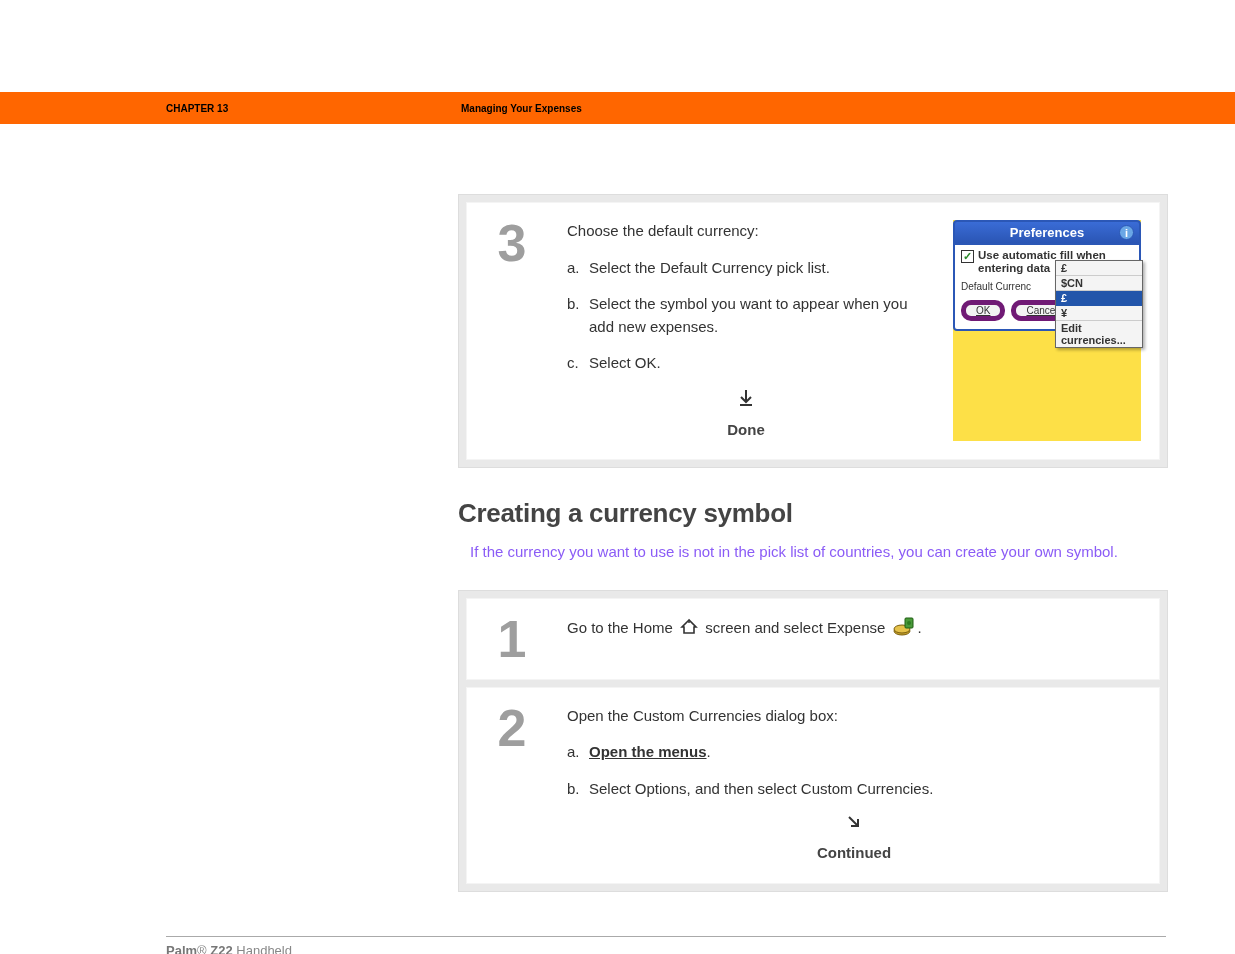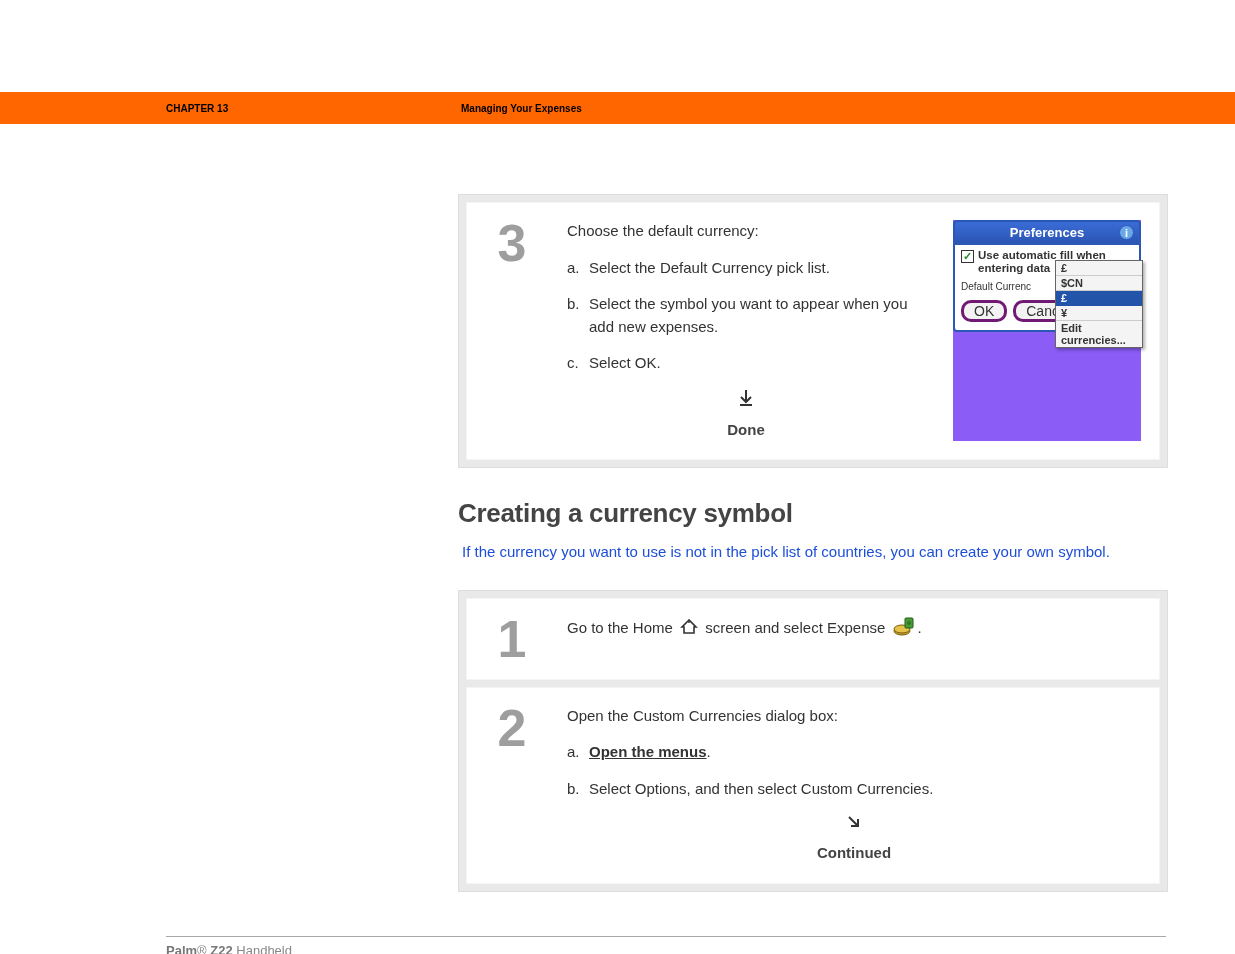--- a/index.html
+++ b/index.html
@@ -72,30 +72,30 @@
   .done-row, .cont-row {
     display: flex; align-items: center; gap: 12px;
     font-weight: bold; color: #444; margin-top: 6px; flex-direction: column;
   }
   .done-row svg, .cont-row svg { flex-shrink: 0; }
   .section-heading {
     font-size: 26px; font-weight: bold; color: #444;
     margin: 0 0 12px 0; letter-spacing: -0.3px;
   }
   .section-para {
-    color: #1d4ed8; margin: 0 0 26px 4px; line-height: 1.5;
+    color: #8b5cf6; margin: 0 0 26px 12px; line-height: 1.5;
     font-size: 15px;
   }
   .link { text-decoration: underline; color: #333; font-weight: bold; }
 
   
   .pref-dialog {
     width: 188px;
     flex-shrink: 0;
-    background: #8b5cf6;
+    background: #fde047;
     font-family: Tahoma, Arial, sans-serif;
     font-size: 12px;
     position: relative;
   }
   .pref-titlebar {
     background: linear-gradient(#3a6cd6, #2a55b4);
     color: #fff;
     font-weight: bold;
     text-align: center;
     padding: 3px 6px;
@@ -128,23 +128,24 @@
     display: inline-flex; align-items: center; justify-content: center;
     color: #2a8a2a; font-size: 11px; font-weight: bold;
     flex-shrink: 0; margin-top: 1px;
   }
   .pref-default-row {
     display: flex; align-items: center; gap: 0;
     font-weight: normal; font-size: 10px; margin-bottom: 8px;
   }
   .pref-buttons { display: flex; gap: 6px; }
   .pref-btn {
-    border: 3px solid #701a75; border-radius: 10px;
-    padding: 0px 10px; font-size: 14px;
+    border: 5px solid #701a75; border-radius: 10px;
+    padding: 0px 10px; font-size: 10px;
     background: #f3f3f3;
+    text-decoration: underline;
   }
   .pref-dropdown {
     position: absolute;
     right: -2px; top: 40px;
     width: 88px;
     background: #f4f4f4;
     border: 1px solid #666;
     box-shadow: 2px 2px 3px rgba(0,0,0,0.3);
     font-size: 11px;
   }

